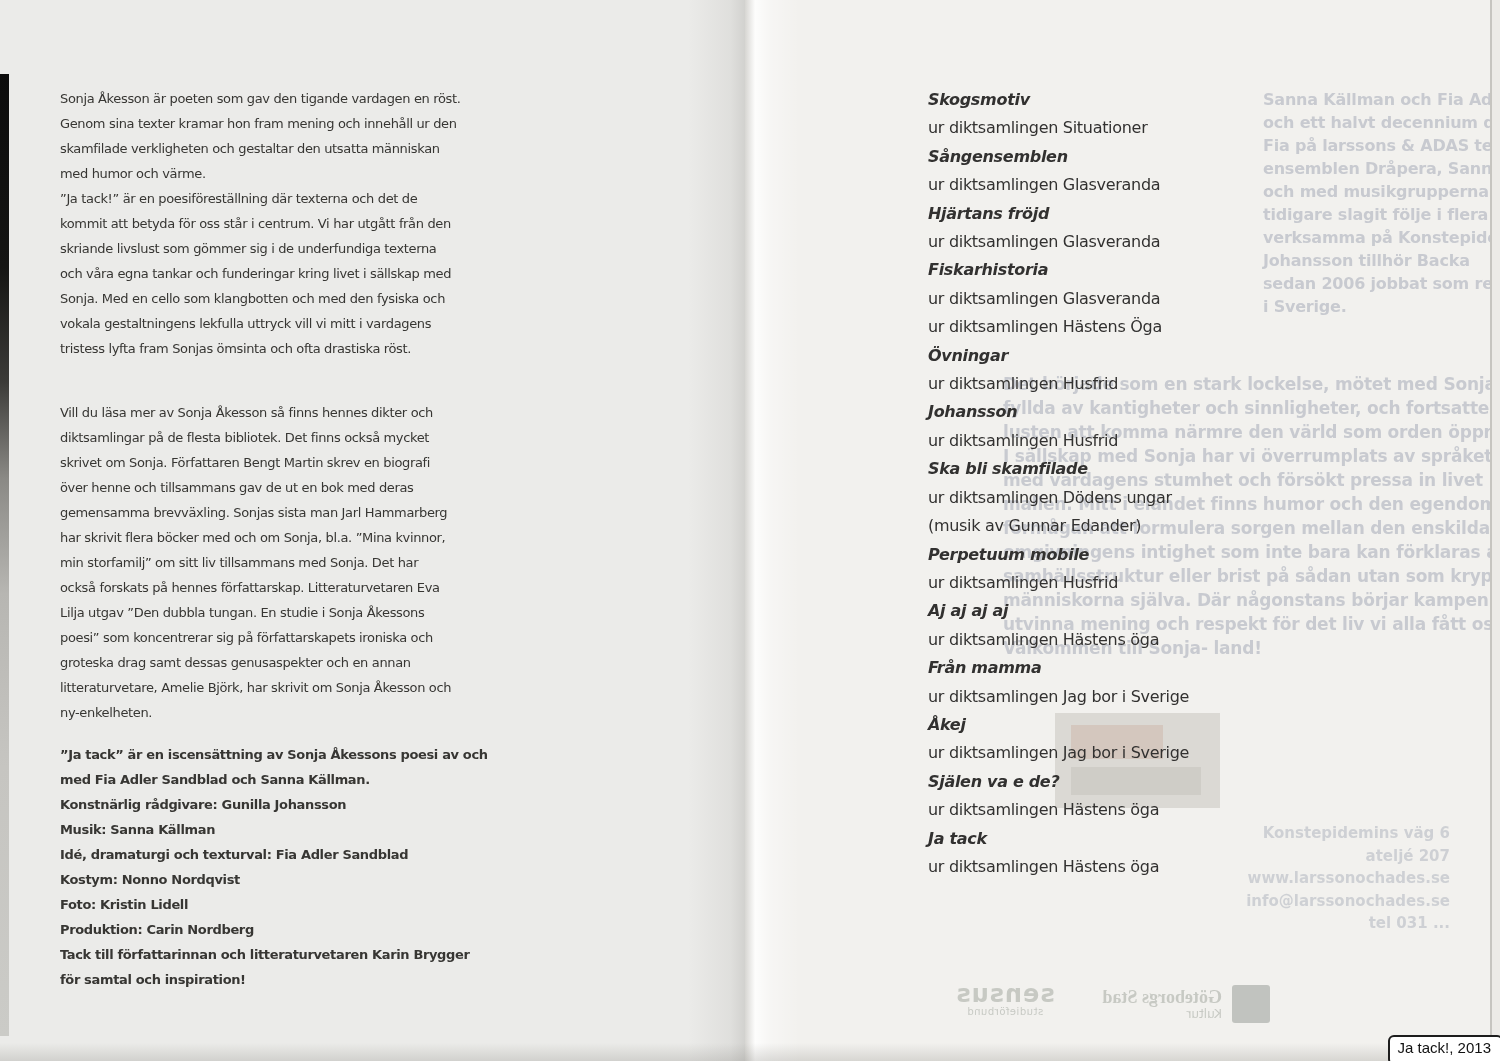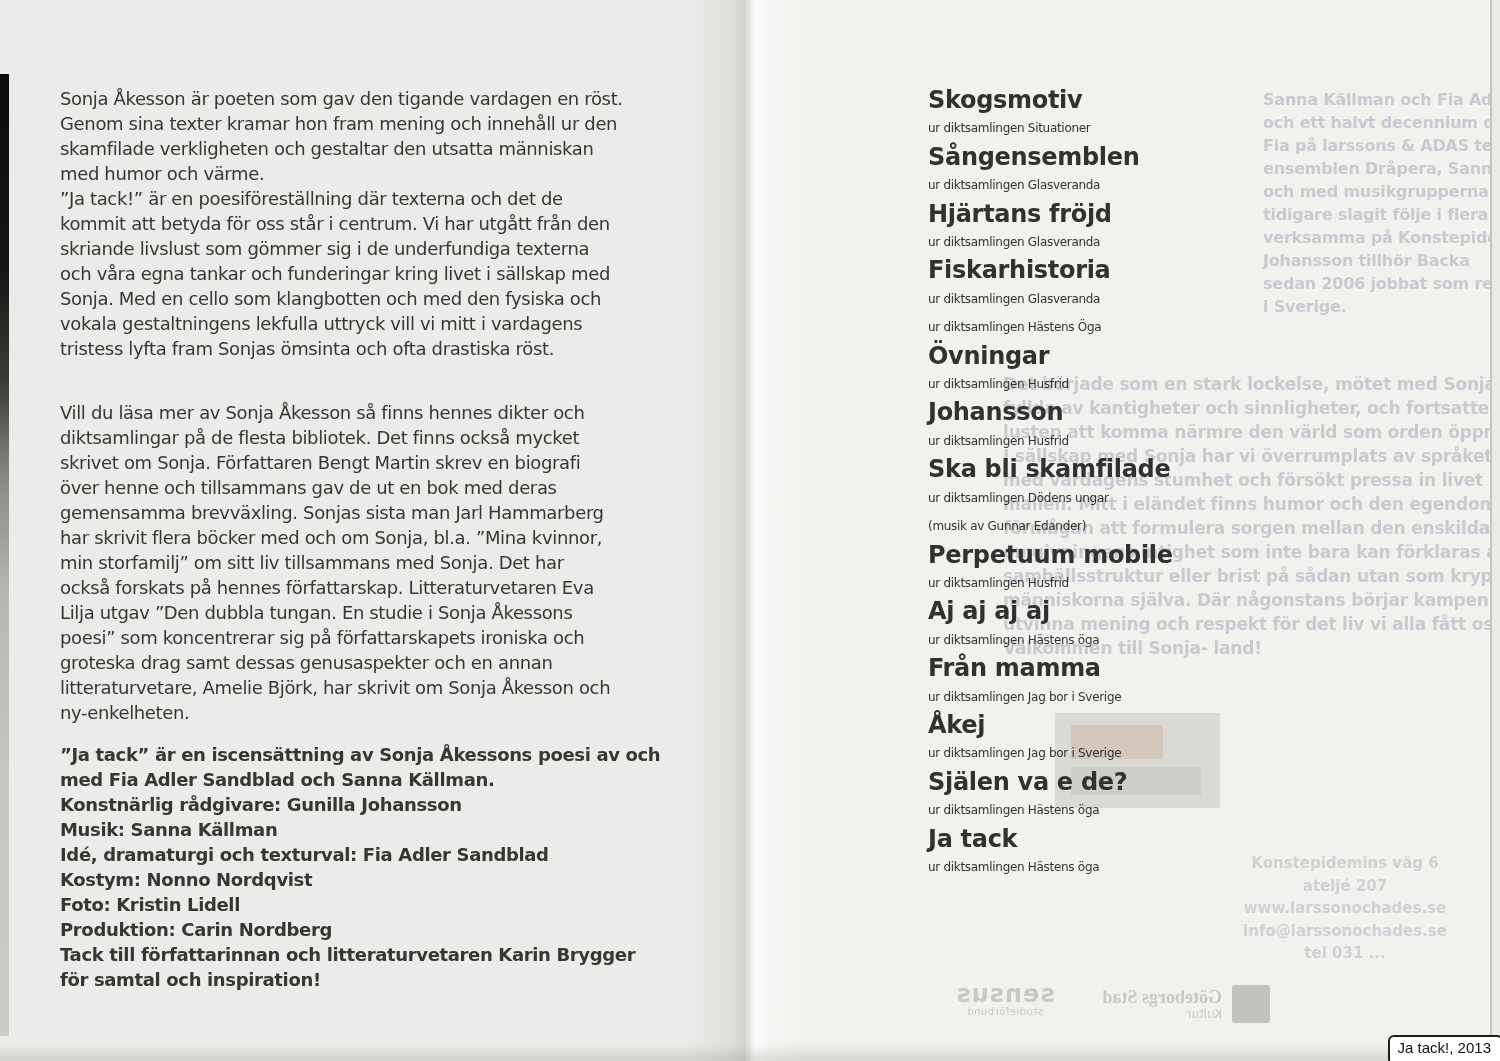--- a/index.html
+++ b/index.html
@@ -29,35 +29,35 @@
   }
   .edge-right{position:absolute;top:0;bottom:0;left:1490px;width:2px;background:#c6c4c0;}
   .edge-right-paper{position:absolute;top:0;bottom:0;left:1492px;right:0;background:#eceae7;}
   .edge-bottom{
     position:absolute;left:0;right:0;bottom:0;height:18px;
     background:linear-gradient(to bottom,rgba(118,116,110,0) 0%,rgba(118,116,110,0.22) 100%);
   }
   
   .para{
     position:absolute;left:60px;width:650px;
-    font-size:18px;line-height:25px;letter-spacing:-0.35px;
+    font-size:13px;line-height:25px;letter-spacing:-0.35px;
     color:#373633;white-space:pre-line;
   }
   .para-intro{top:86px;}
   .para-reading{top:400px;}
   .para-credits{top:742px;font-weight:bold;}
   
   .programme{position:absolute;left:928px;top:86px;width:420px;color:#323130;}
-  .prog-title{font-weight:bold;font-size:24px;line-height:28.4px;letter-spacing:-0.3px;}
-  .prog-src,.prog-note{font-size:12px;line-height:28.4px;letter-spacing:-0.3px;}
+  .prog-title{font-weight:bold;font-size:16px;line-height:28.4px;letter-spacing:-0.3px;font-style:italic;}
+  .prog-src,.prog-note{font-size:16px;line-height:28.4px;letter-spacing:-0.3px;}
   
   .ghost{position:absolute;color:rgba(104,114,138,0.30);pointer-events:none;}
   .ghost-about{left:1263px;top:88px;width:420px;font-size:16px;line-height:23px;white-space:pre;font-weight:bold;letter-spacing:-0.2px;}
   .ghost-essay{left:1003px;top:372px;width:520px;font-size:17px;line-height:24px;white-space:pre;font-weight:bold;letter-spacing:-0.2px;}
-  .ghost-address{left:1240px;top:852px;width:210px;font-size:15px;line-height:22.5px;white-space:pre-line;text-align:center;font-weight:bold;color:rgba(104,114,138,0.26);}
+  .ghost-address{left:1240px;top:822px;width:210px;font-size:15px;line-height:22.5px;white-space:pre-line;text-align:right;font-weight:bold;color:rgba(104,114,138,0.26);}
   .ghost-photo{
     position:absolute;left:1055px;top:713px;width:165px;height:95px;
     background:rgba(186,182,173,0.40);pointer-events:none;
   }
   .ghost-photo-inner{
     position:absolute;left:16px;top:12px;width:92px;height:34px;
     background:rgba(186,136,116,0.22);
   }
   .ghost-photo-inner2{
     position:absolute;left:16px;top:54px;width:130px;height:28px;

